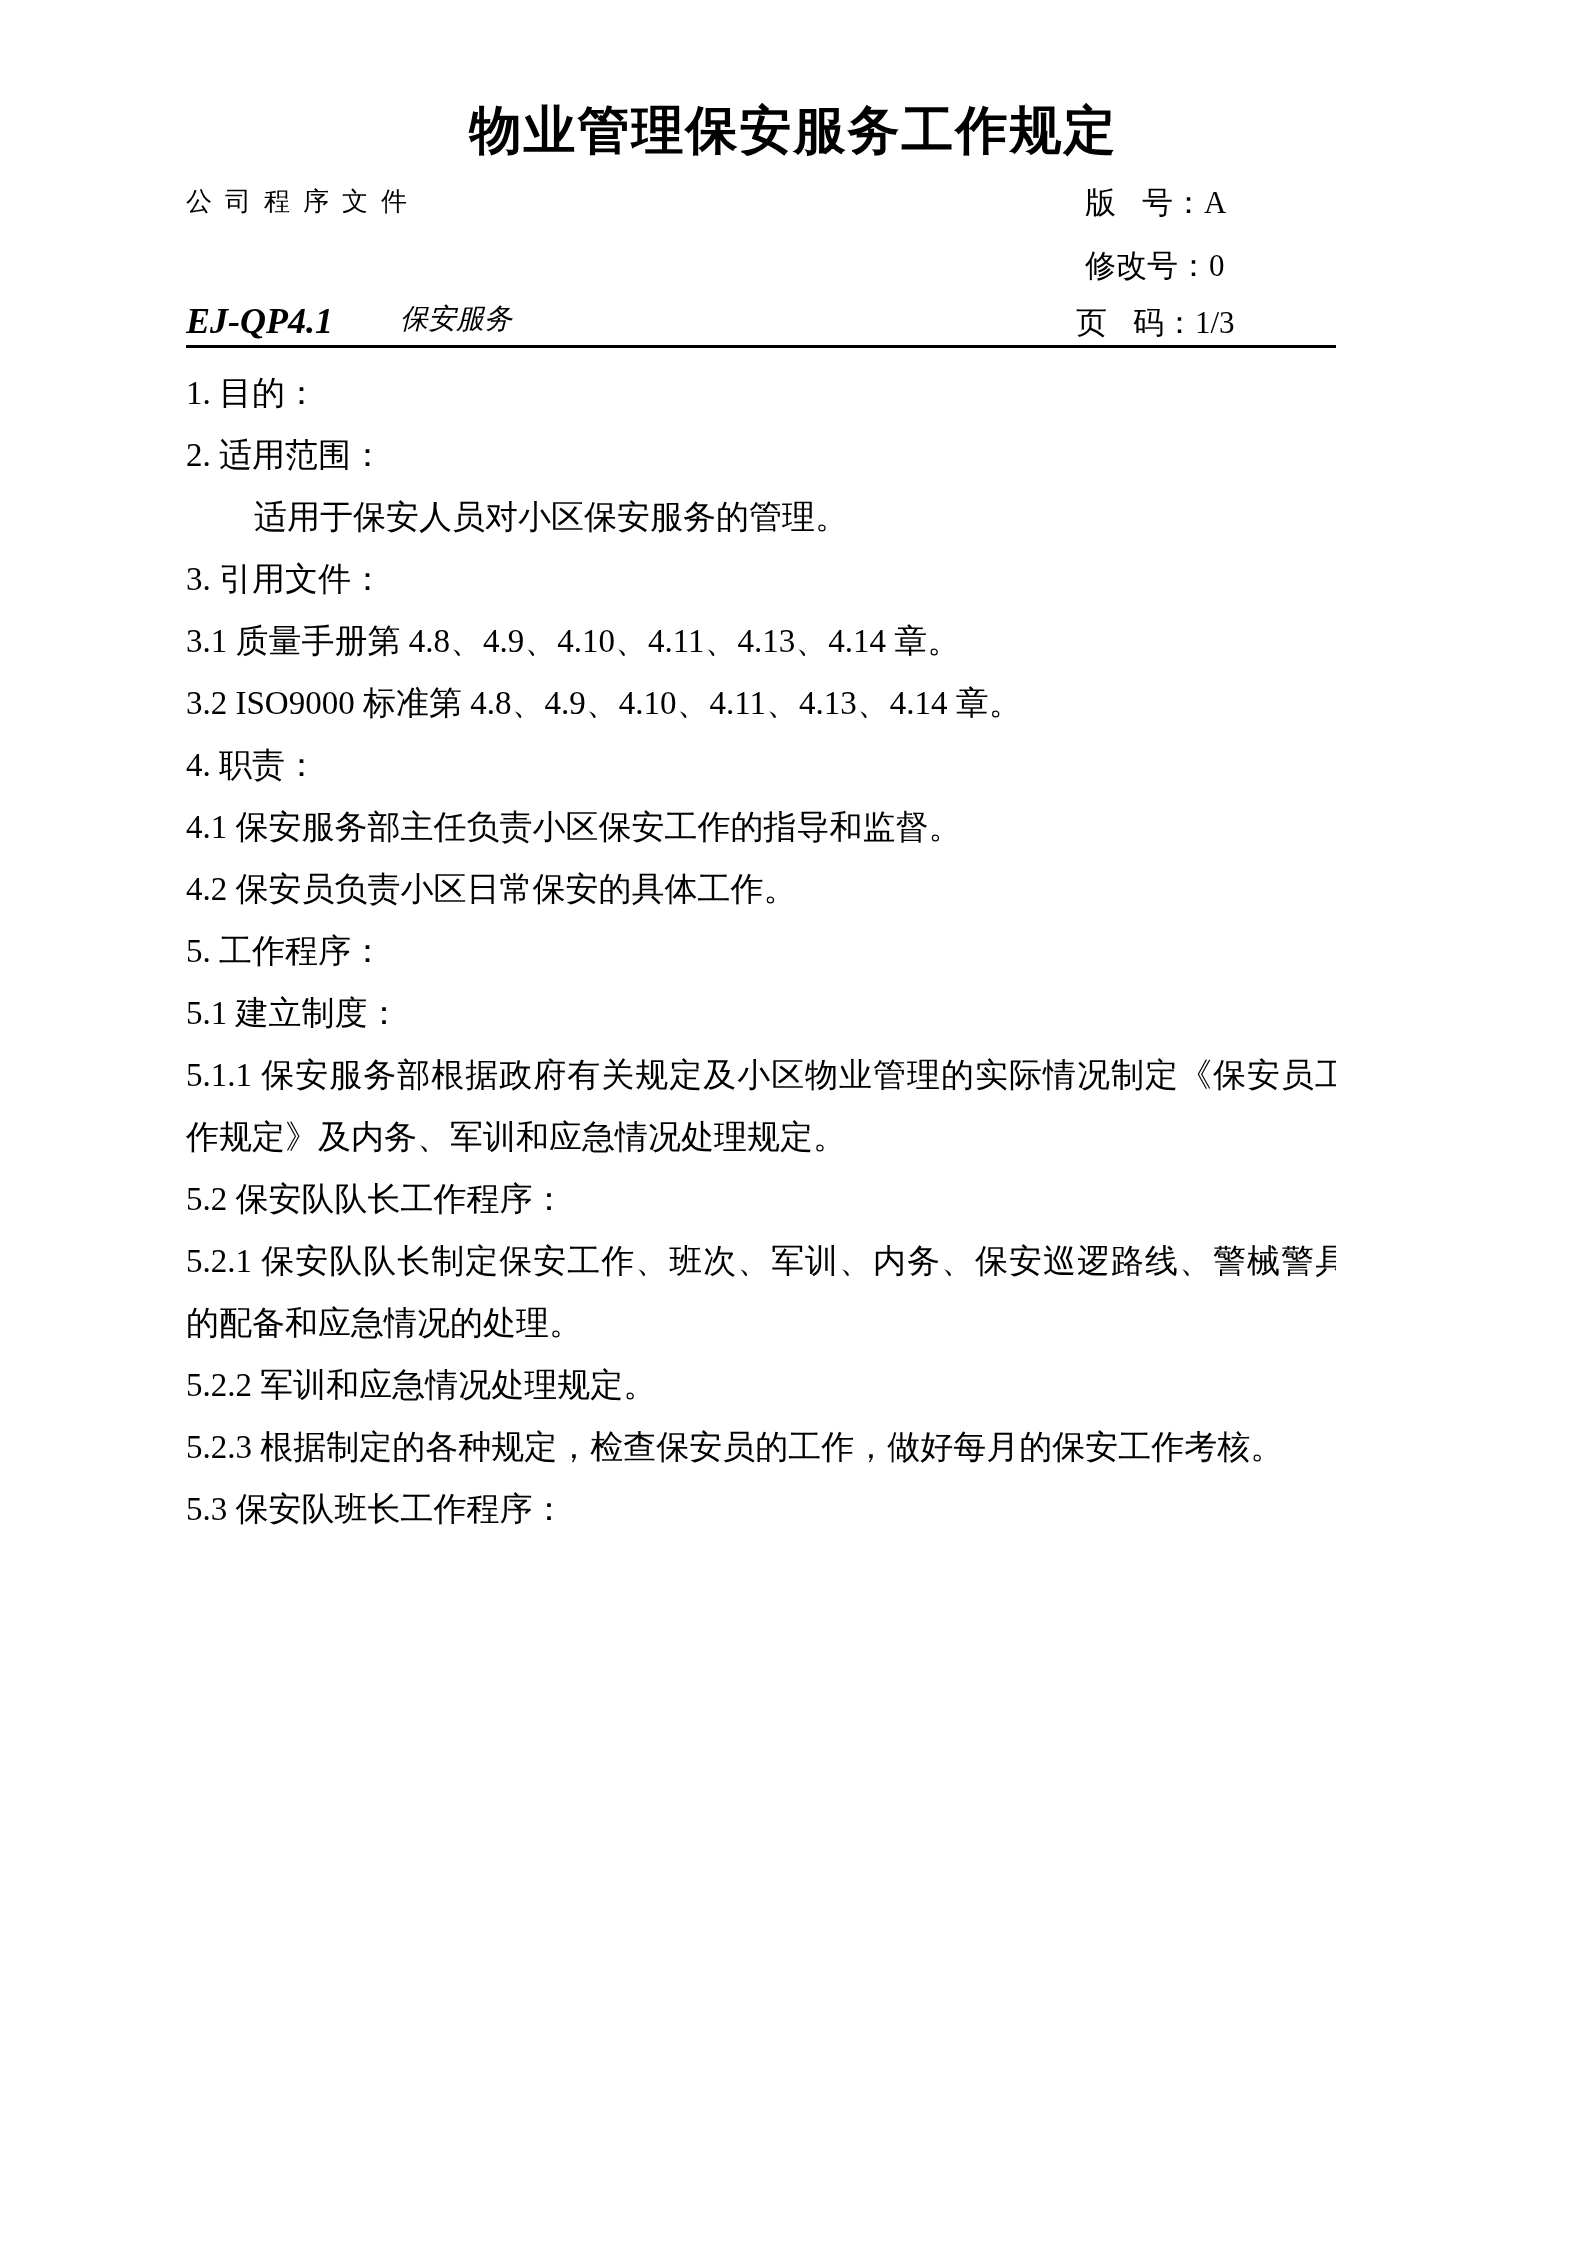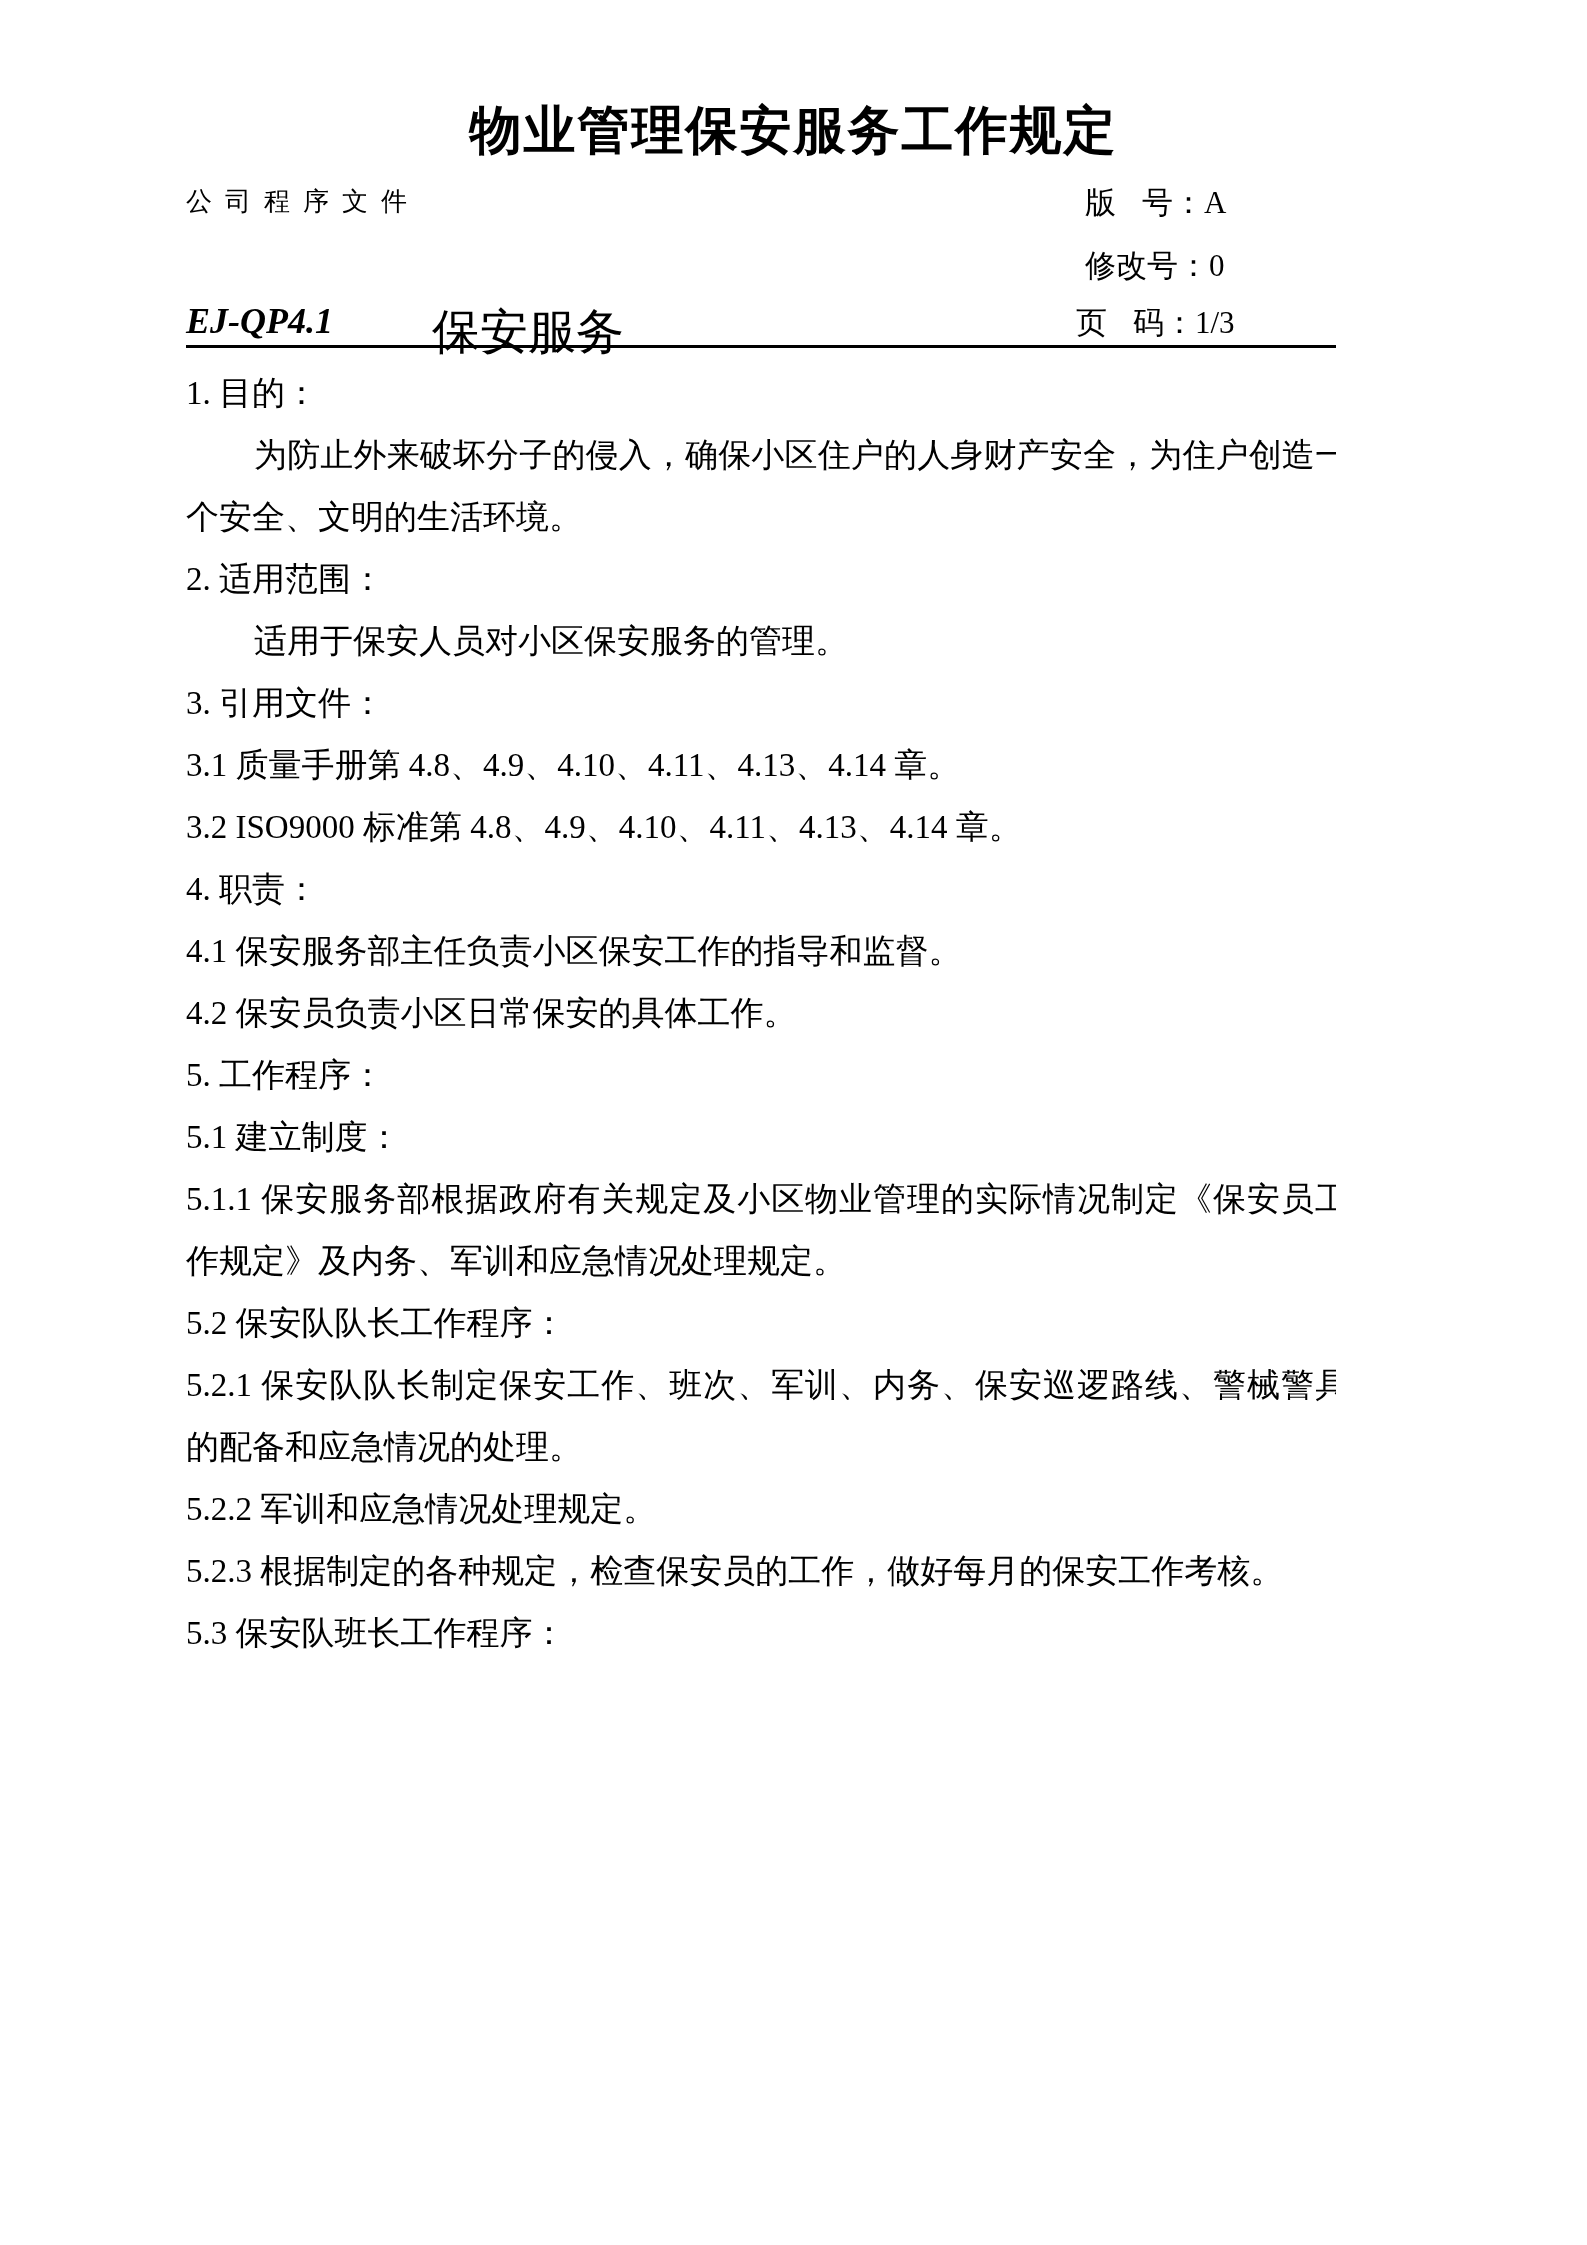--- a/index.html
+++ b/index.html
@@ -66,23 +66,24 @@
     left: 186px;
     top: 300px;
     font-size: 36px;
     font-weight: bold;
     font-style: italic;
     white-space: nowrap;
   }
 
   .doc-subject {
     position: absolute;
-    left: 432px;
+    left: 400px;
     top: 300px;
-    font-size: 48px;
+    font-size: 28px;
+    font-style: italic;
     white-space: nowrap;
   }
 
   .page-no {
     position: absolute;
     left: 1076px;
     top: 302px;
     font-size: 31px;
     white-space: nowrap;
   }
@@ -134,21 +135,20 @@
   <div class="doc-code">EJ-QP4.1</div>
 
   <div class="doc-subject">保安服务</div>
 
   <div class="page-no"><span>页</span><span class="gap"></span><span>码：</span><span>1/3</span></div>
 
   <div class="hrule"></div>
 
   <div class="body-text" id="body-text">
       <p>1. 目的：</p>
-      <p class="indent">为防止外来破坏分子的侵入，确保小区住户的人身财产安全，为住户创造一个安全、文明的生活环境。</p>
       <p>2. 适用范围：</p>
       <p class="indent">适用于保安人员对小区保安服务的管理。</p>
       <p>3. 引用文件：</p>
       <p>3.1 质量手册第 4.8、4.9、4.10、4.11、4.13、4.14 章。</p>
       <p>3.2  ISO9000 标准第 4.8、4.9、4.10、4.11、4.13、4.14 章。</p>
       <p>4. 职责：</p>
       <p>4.1 保安服务部主任负责小区保安工作的指导和监督。</p>
       <p>4.2 保安员负责小区日常保安的具体工作。</p>
       <p>5. 工作程序：</p>
       <p>5.1 建立制度：</p>

